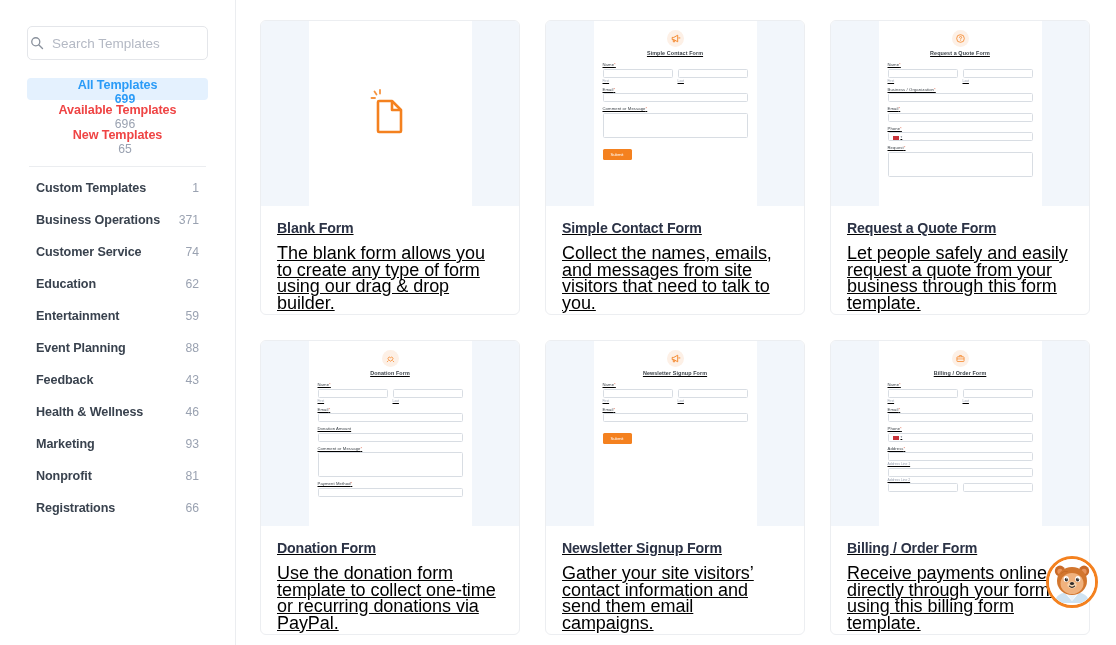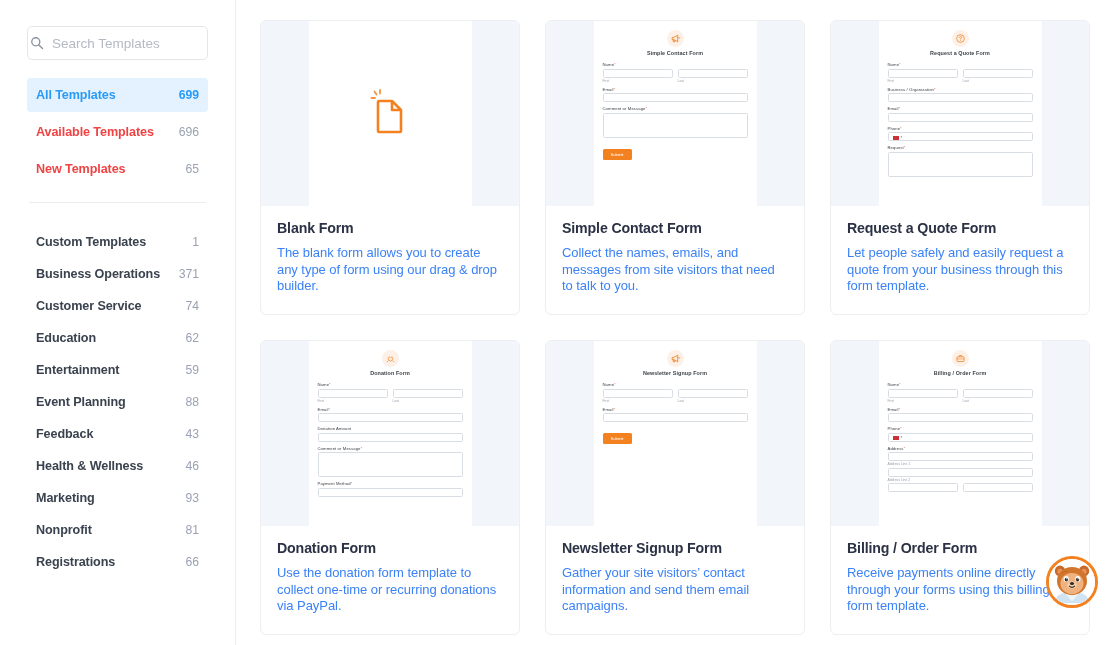--- a/index.html
+++ b/index.html
@@ -33,59 +33,61 @@
     border: none; outline: none; flex: 1;
     font-family: "Liberation Sans", sans-serif;
     font-size: 13.5px; color: #2b3245;
     background: transparent;
   }
   .search-input::placeholder { color: #b4b9c4; }
 
   .nav-group { margin-top: 18px; }
   .nav-item {
     display: flex; align-items: center; justify-content: space-between;
-    height: 34px;
+    height: 22px;
     padding: 0 9px;
     border-radius: 4px;
     margin-bottom: 3px;
     cursor: pointer;
+    flex-direction: column;
   }
   .nav-item .label {
     font-size: 12.6px; font-weight: bold; color: #ef4444;
     letter-spacing: -0.1px;
   }
   .nav-item .count { font-size: 12.2px; color: #9aa2b1; font-weight: normal; padding-left: 15px; }
   .nav-item.active { background: #e4f1fe; }
   .nav-item.active .label { color: #2a9bf7; }
   .nav-item.active .count { color: #2a9bf7; font-weight: bold; }
 
   .divider {
     height: 1px; background: #ebedf0;
     margin: 16px 2px 14px 2px;
   }
 
   .cat-item {
-    display: flex; align-items: flex-end; justify-content: space-between;
+    display: flex; align-items: flex-start; justify-content: space-between;
     height: 32px;
     padding: 0 9px;
     border-radius: 4px;
     cursor: pointer;
   }
   .cat-item .label {
     font-size: 12.6px; font-weight: bold; color: #39424e;
     letter-spacing: -0.1px;
   }
   .cat-item .count { font-size: 12.2px; color: #9aa2b1; }
 
   
   .main {
     flex: 1; height: 645px;
     background: #ffffff;
     padding: 20px 26px 0 24px;
     overflow: hidden;
+    text-decoration: underline;
   }
   .grid {
     display: grid;
     grid-template-columns: repeat(3, 260px);
     gap: 25px 25px;
   }
   .card {
     width: 260px; height: 295px;
     background: #ffffff;
     border: 1px solid #eceef1;
@@ -157,21 +159,21 @@
   }
   .f-phone { display: flex; align-items: center; padding-left: 2px; }
   .f-caret { font-size: 3.5px; color: #8a919c; margin-left: 2px; }
 
   .card-body { padding: 14px 16px 0 16px; flex: 1; }
   .card-title {
     font-size: 14.2px; font-weight: bold; color: #2b3245;
     margin-bottom: 9px; letter-spacing: -0.15px;
   }
   .card-desc {
-    font-size: 13px; color: #3b82f6; line-height: 16.5px;
+    font-size: 18px; color: #000000; line-height: 16.5px;
     letter-spacing: -0.05px;
   }
 
   
   .chat-widget {
     position: absolute;
     left: 1046px; top: 556px;
     width: 52px; height: 52px;
     border-radius: 50%;
     background: #ffffff;

